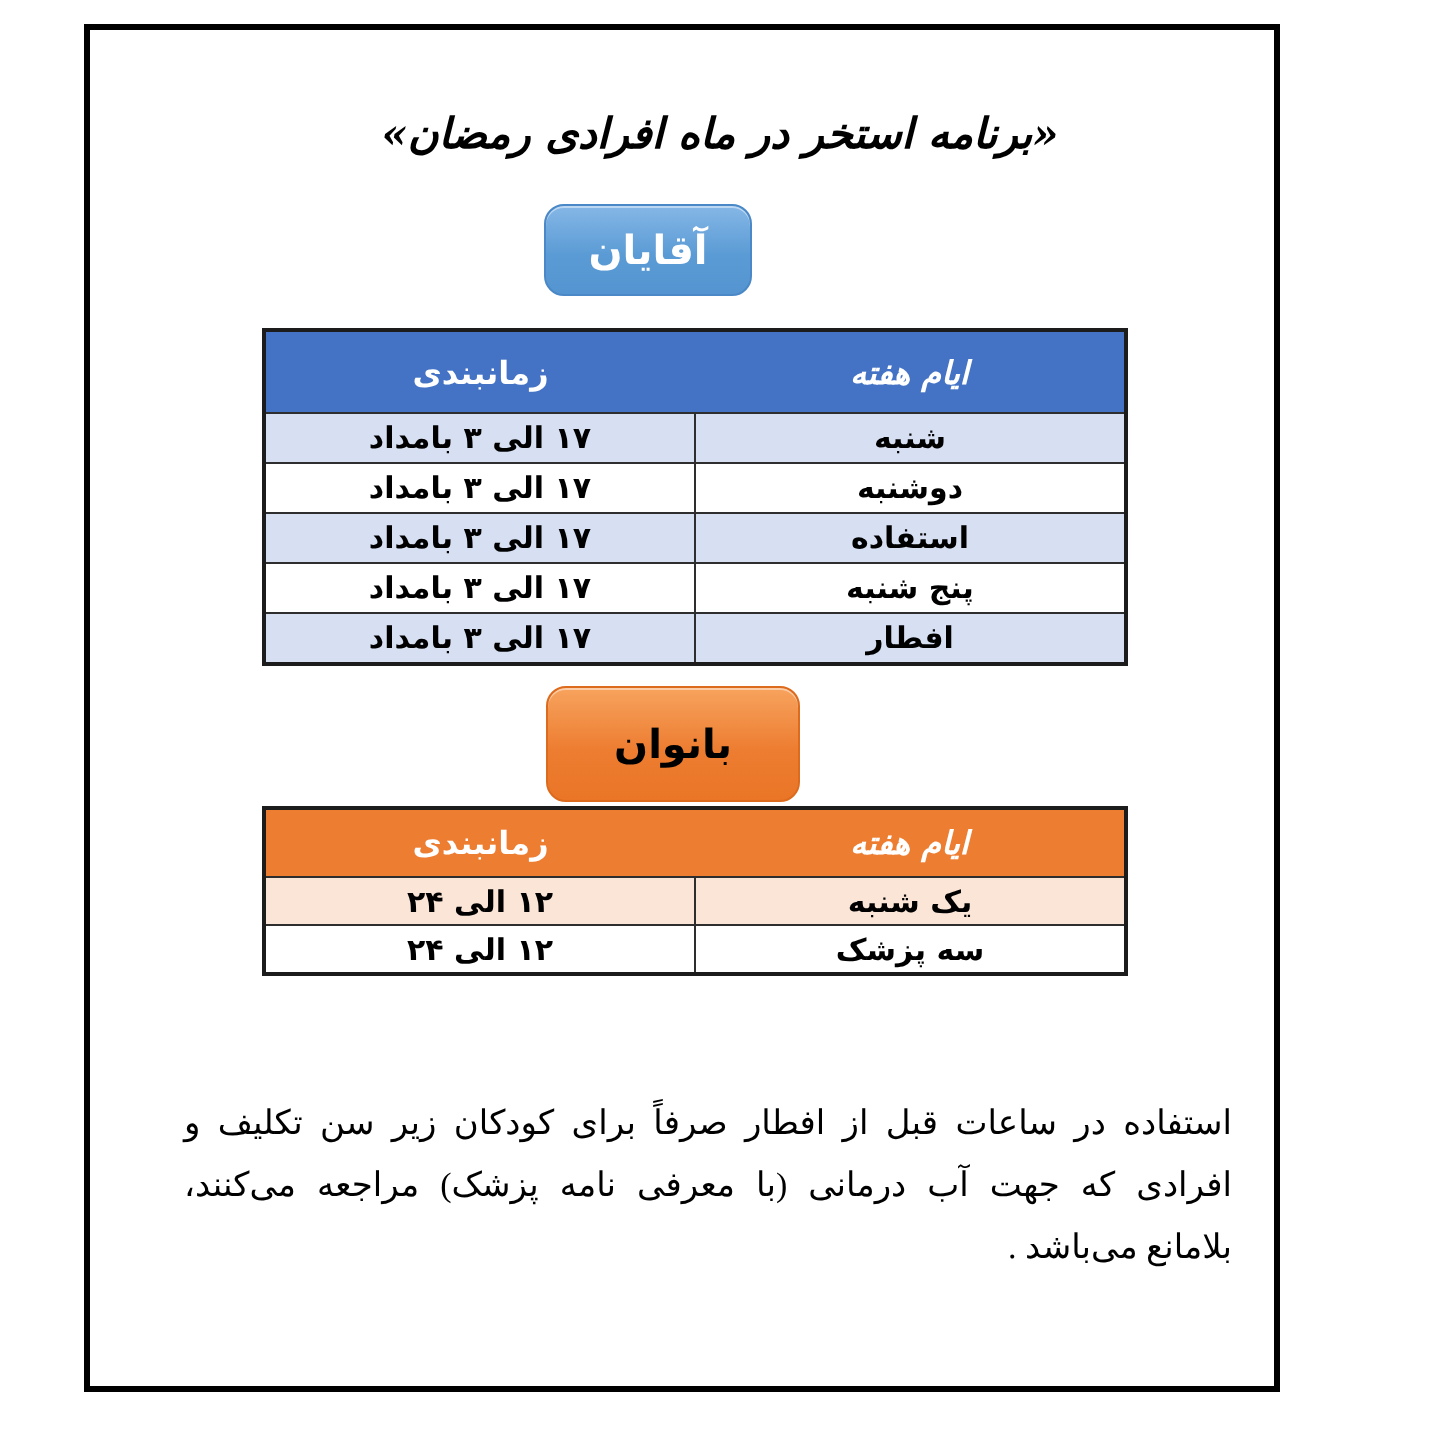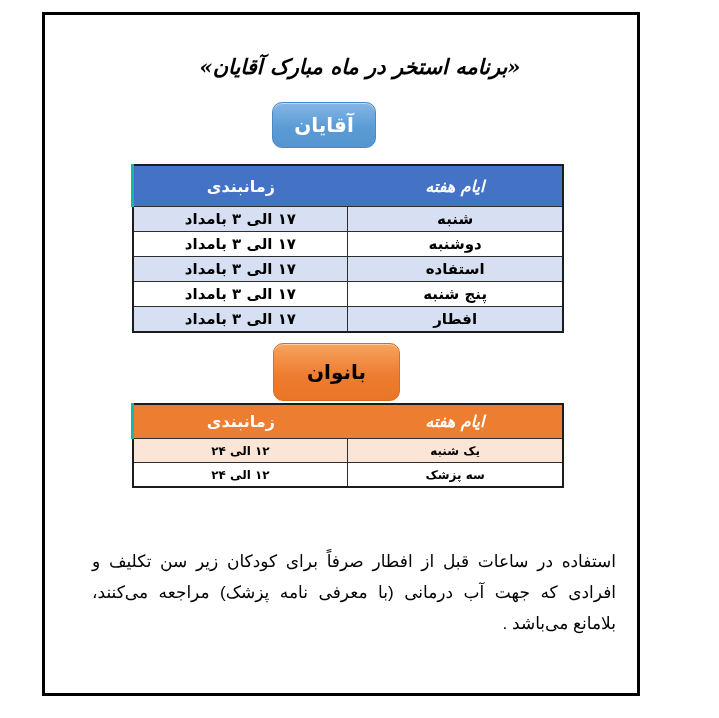--- a/index.html
+++ b/index.html
@@ -36,45 +36,45 @@
   table.sched{
     position:absolute;left:131px;width:433px;border-collapse:collapse;
     table-layout:fixed;direction:rtl;border:2px solid #1c1c1c;
   }
   table.sched th,table.sched td{
     border:1px solid #2e2e2e;text-align:center;vertical-align:middle;
     font-weight:bold;padding:0;overflow:hidden;white-space:nowrap;
   }
   table.sched th{border-left:none;border-right:none;}
   table.sched th:first-child{border-right:1px solid #a3a3a3;font-style:italic;}
-  table.sched th:last-child{border-left:3px solid #14b8a6;}
+  table.sched th:last-child{border-left:1px solid #14b8a6;}
 
   .tbl-men{top:164px;}
   .tbl-men th{background:#4472C4;color:#fff;height:40px;font-size:16px;border-bottom:2px solid #1c1c1c;}
   .tbl-men td{height:24px;font-size:15px;background:#ffffff;}
   .tbl-men tr.band td{background:#D7E0F3;}
 
   .tbl-women{top:403px;}
   .tbl-women th{background:#ED7D31;color:#fff;height:33px;font-size:16px;border-bottom:2px solid #1c1c1c;}
-  .tbl-women td{height:23px;font-size:12px;background:#ffffff;margin-left:12px;}
+  .tbl-women td{height:23px;font-size:15px;background:#ffffff;margin-left:12px;}
   .tbl-women tr.band td{background:#FBE5D6;}
 
   .note{
     position:absolute;left:92px;top:546px;width:524px;direction:rtl;
-    font-family:Liberation Sans, sans-serif;font-size:17px;line-height:31px;color:#000;
+    font-family:Liberation Serif, serif;font-size:17px;line-height:31px;color:#000;
   }
   .note .just{text-align:justify;text-align-last:justify;}
   .note .last{text-align:right;}
 </style>
 </head>
 <body>
 
 <div class="frame"></div>
 
-<div class="doc-title">«برنامه استخر در ماه مبارک آقایان»</div>
+<div class="doc-title">«برنامه استخر در ماه افرادی رمضان»</div>
 
 <div class="badge badge-men">آقایان</div>
 
 <table class="sched tbl-men">
   <thead>
     <tr>
       <th>ایام هفته</th>
       <th>زمانبندی</th>
     </tr>
   </thead>

